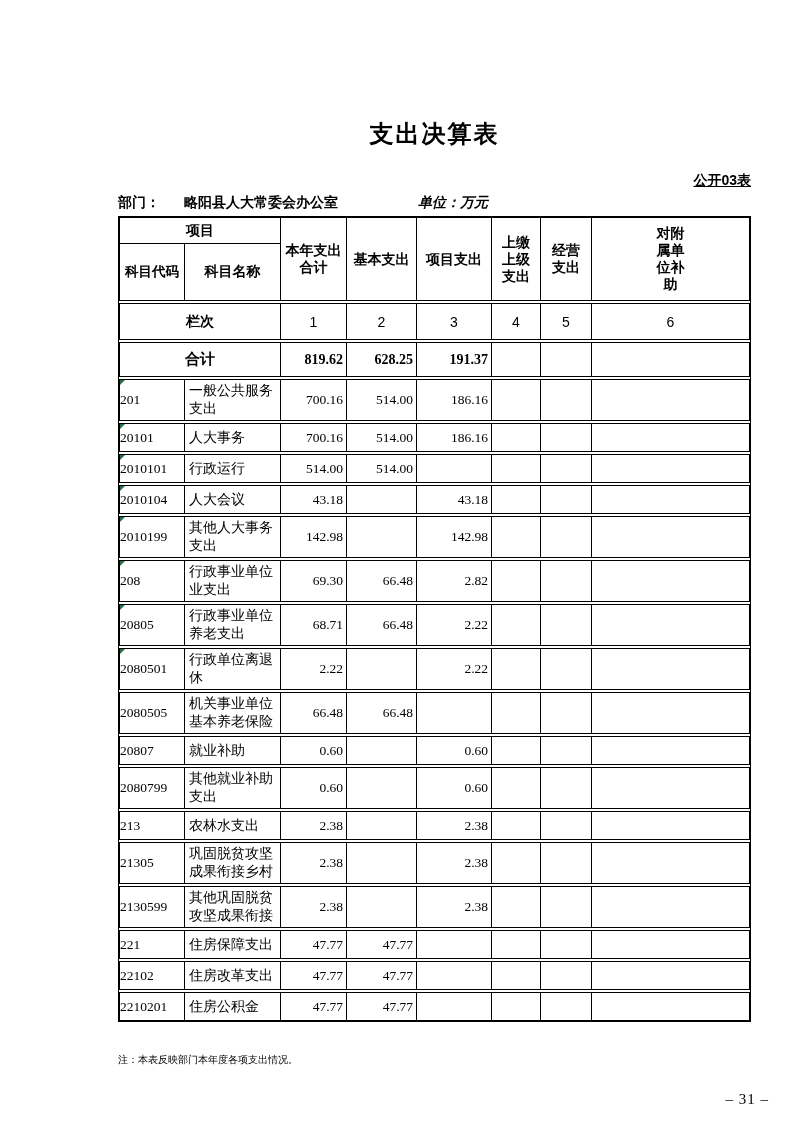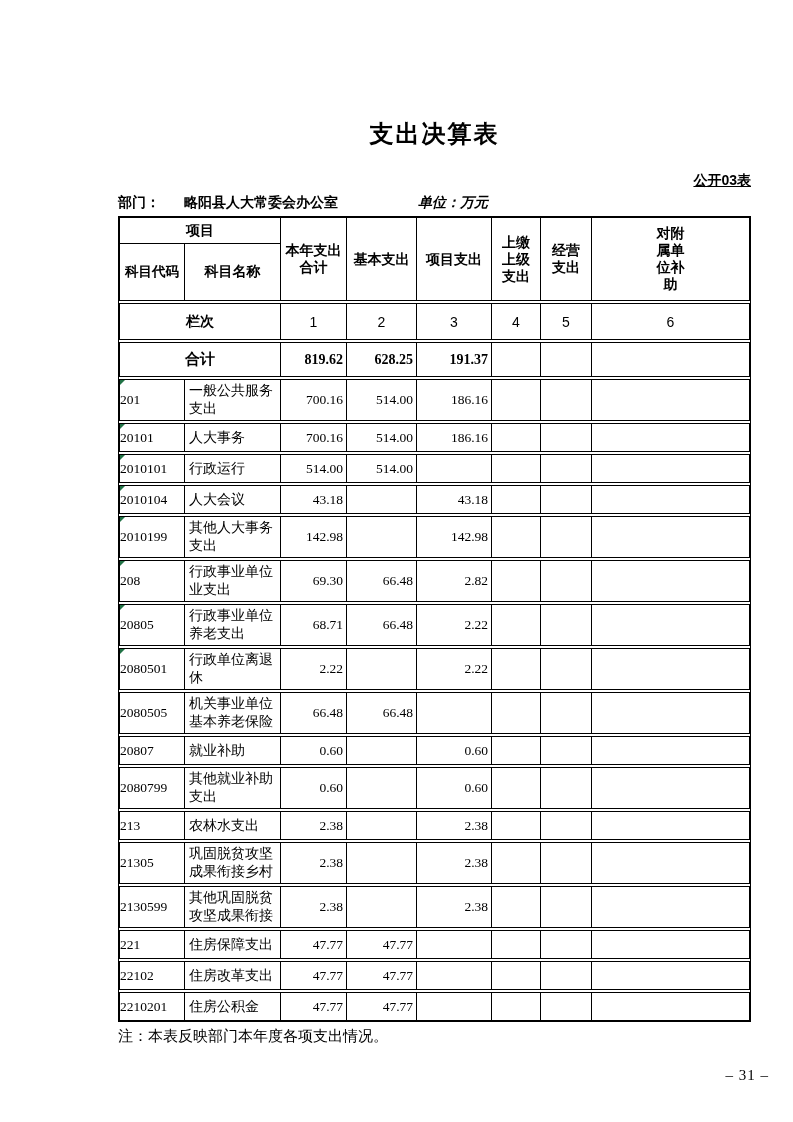--- a/index.html
+++ b/index.html
@@ -126,21 +126,21 @@
   }
   .num { justify-content: flex-end; text-align: right; padding-right: 3px; }
 
   .flag {
     position: absolute; left: 0; top: 0;
     width: 0; height: 0;
     border-top: 5px solid #217346;
     border-right: 5px solid transparent;
   }
 
-  .note { margin-top: 5px; font-size: 15px; line-height: 18px; }
+  .note { margin-top: 29px; font-size: 10px; line-height: 18px; }
   .page-num {
     margin-top: 22px;
     text-align: right;
     margin-right: -18px;
     font-size: 15px;
     letter-spacing: 1px;
   }
 </style>
 </head>
 <body>

